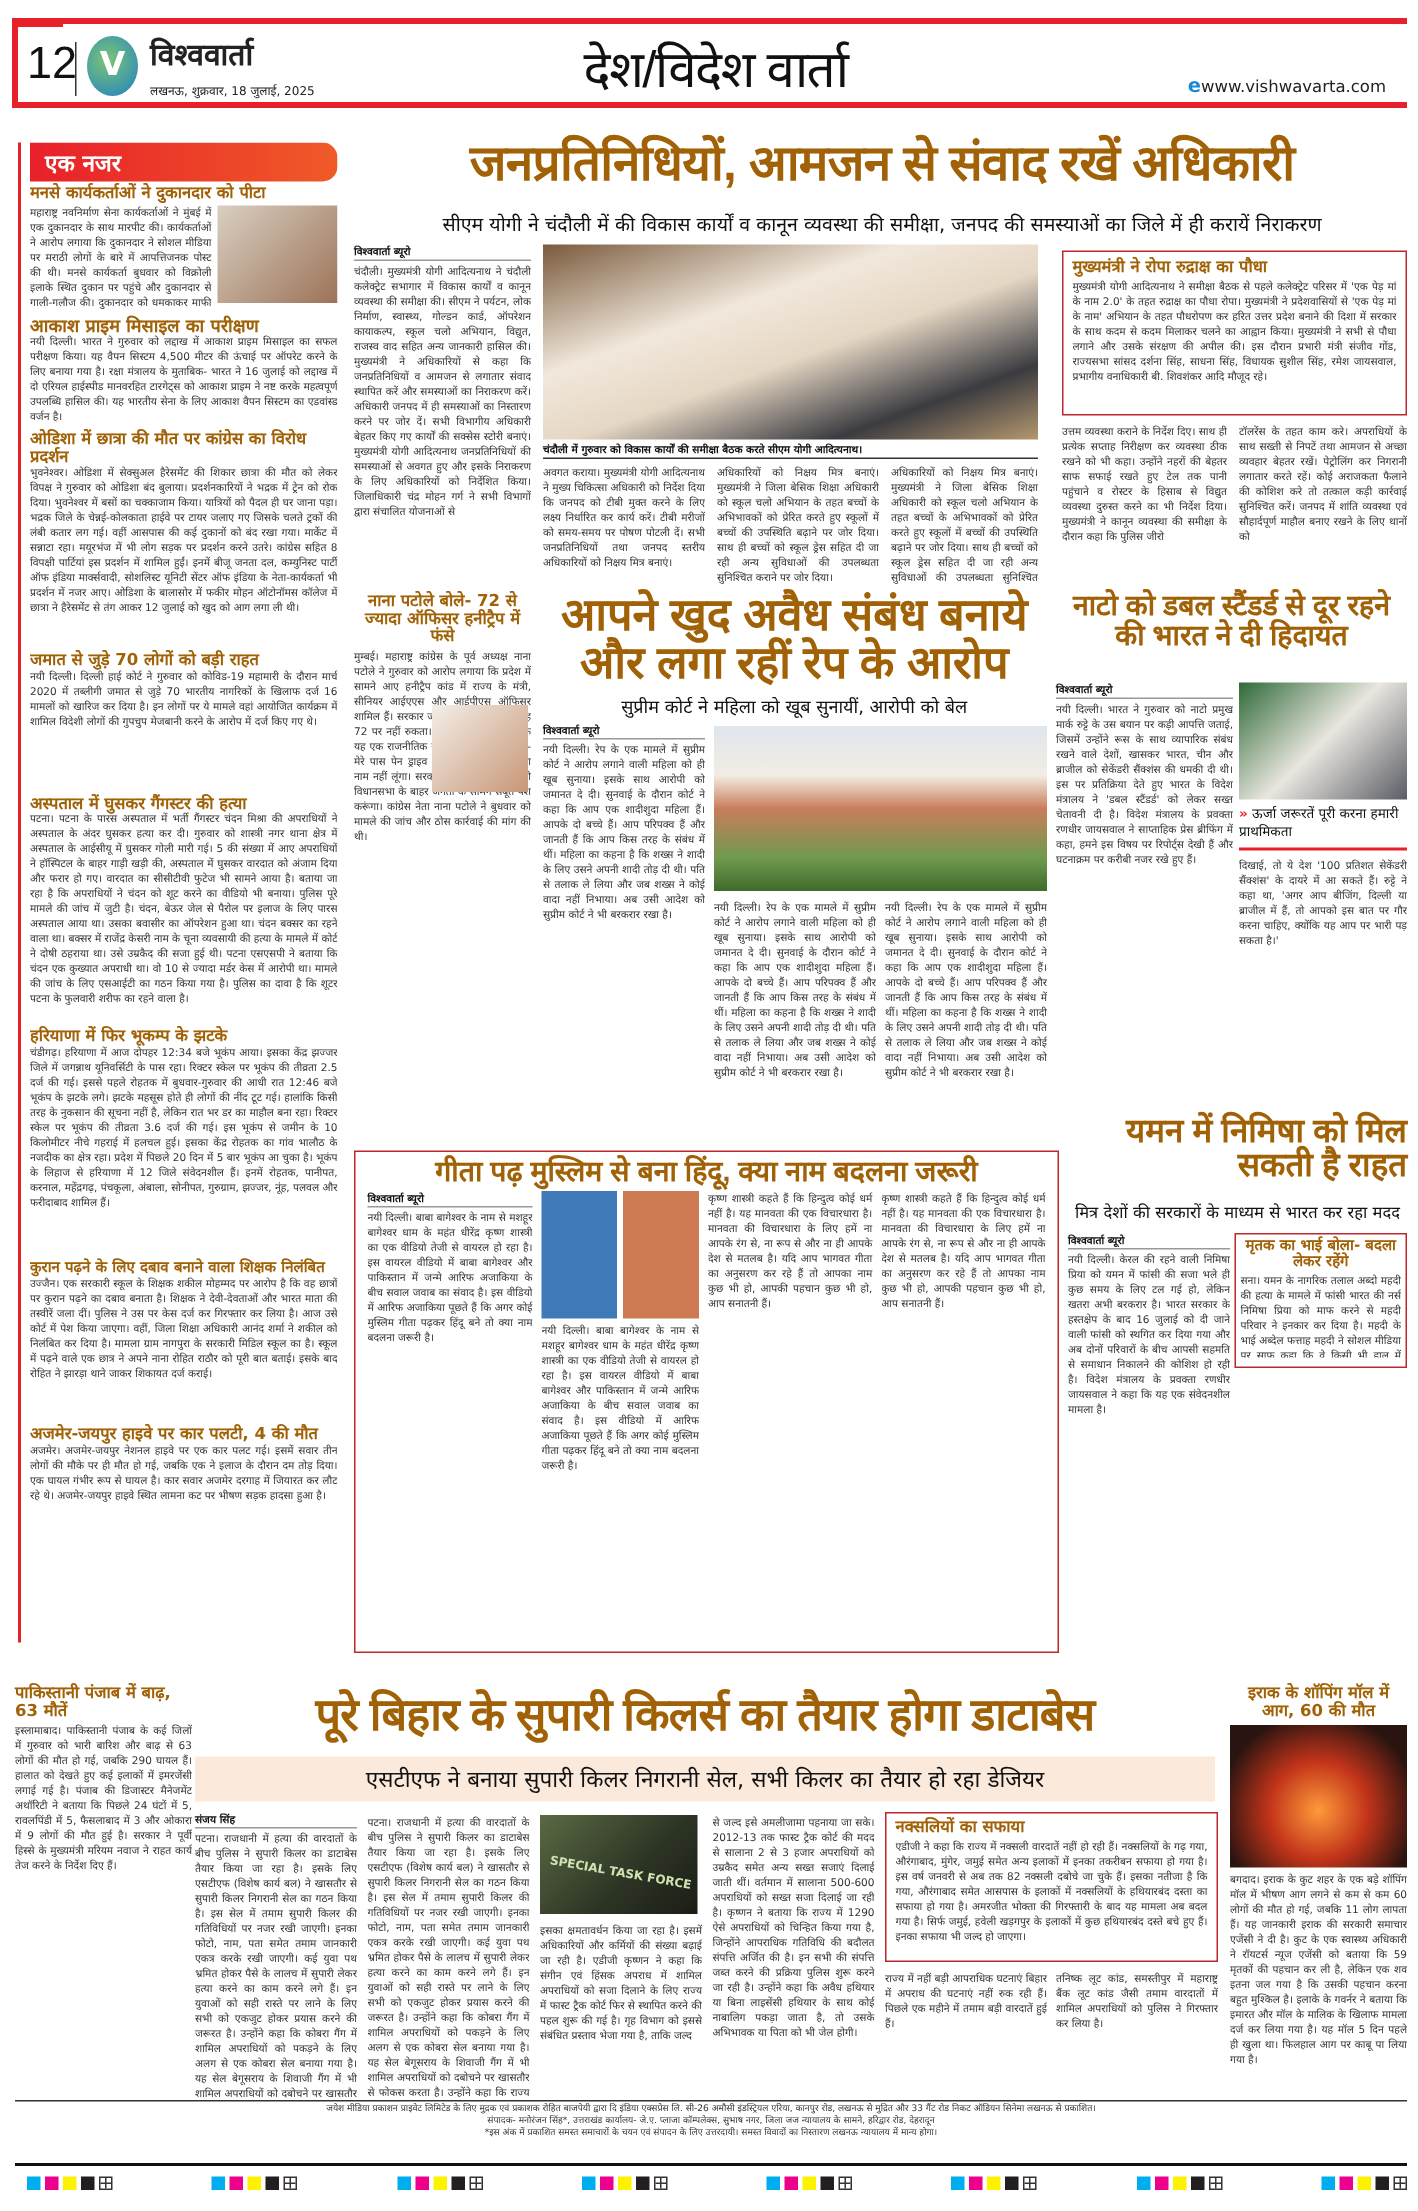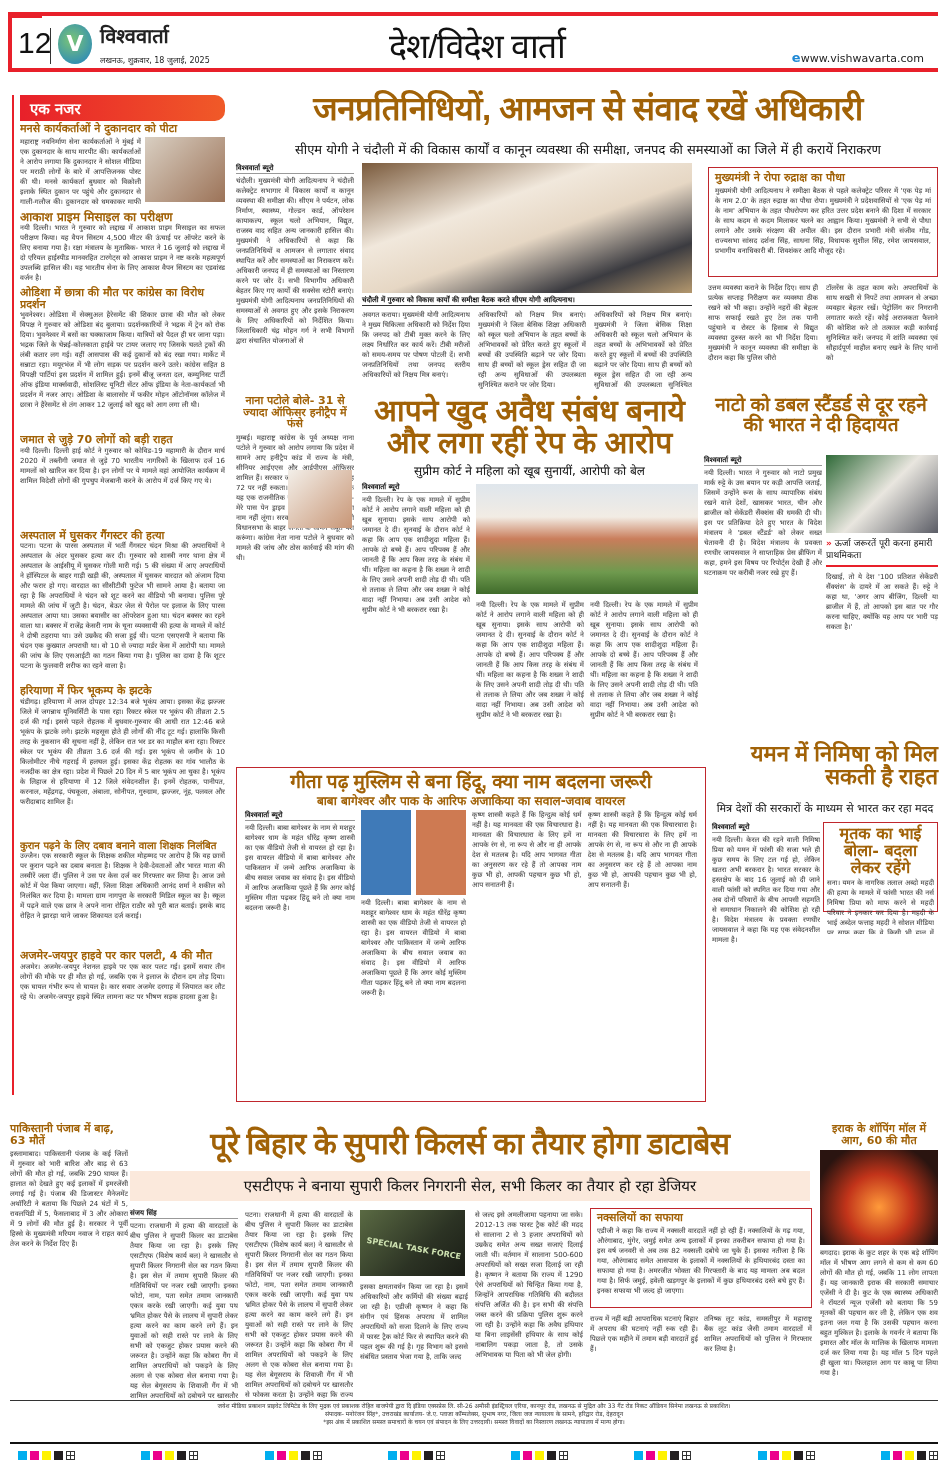--- a/index.html
+++ b/index.html
@@ -96,21 +96,21 @@
 <div class="abs body-txt" style="left:594px;top:310px;width:98px;height:80px">अधिकारियों को निक्षय मित्र बनाएं। मुख्यमंत्री ने जिला बेसिक शिक्षा अधिकारी को स्कूल चलो अभियान के तहत बच्चों के अभिभावकों को प्रेरित करते हुए स्कूलों में बच्चों की उपस्थिति बढ़ाने पर जोर दिया। साथ ही बच्चों को स्कूल ड्रेस सहित दी जा रही अन्य सुविधाओं की उपलब्धता सुनिश्चित कराने पर जोर दिया।</div>
 
 <div class="abs redbox" style="left:708px;top:167px;width:230px;height:110px;padding:4px 6px">
   <div class="hd" style="font-size:11px;margin-bottom:2px">मुख्यमंत्री ने रोपा रुद्राक्ष का पौधा</div>
   <div class="body-txt" style="height:88px">मुख्यमंत्री योगी आदित्यनाथ ने समीक्षा बैठक से पहले कलेक्ट्रेट परिसर में 'एक पेड़ मां के नाम 2.0' के तहत रुद्राक्ष का पौधा रोपा। मुख्यमंत्री ने प्रदेशवासियों से 'एक पेड़ मां के नाम' अभियान के तहत पौधरोपण कर हरित उत्तर प्रदेश बनाने की दिशा में सरकार के साथ कदम से कदम मिलाकर चलने का आह्वान किया। मुख्यमंत्री ने सभी से पौधा लगाने और उसके संरक्षण की अपील की। इस दौरान प्रभारी मंत्री संजीव गोंड, राज्यसभा सांसद दर्शना सिंह, साधना सिंह, विधायक सुशील सिंह, रमेश जायसवाल, प्रभागीय वनाधिकारी बी. शिवशंकर आदि मौजूद रहे।</div>
 </div>
 <div class="abs body-txt" style="left:708px;top:283px;width:110px;height:100px">उत्तम व्यवस्था कराने के निर्देश दिए। साथ ही प्रत्येक सप्ताह निरीक्षण कर व्यवस्था ठीक रखने को भी कहा। उन्होंने नहरों की बेहतर साफ सफाई रखते हुए टेल तक पानी पहुंचाने व रोस्टर के हिसाब से विद्युत व्यवस्था दुरुस्त करने का भी निर्देश दिया। मुख्यमंत्री ने कानून व्यवस्था की समीक्षा के दौरान कहा कि पुलिस जीरो</div>
 <div class="abs body-txt" style="left:826px;top:283px;width:112px;height:100px">टॉलरेंस के तहत काम करे। अपराधियों के साथ सख्ती से निपटें तथा आमजन से अच्छा व्यवहार बेहतर रखें। पेट्रोलिंग कर निगरानी लगातार करते रहें। कोई अराजकता फैलाने की कोशिश करे तो तत्काल कड़ी कार्रवाई सुनिश्चित करें। जनपद में शांति व्यवस्था एवं सौहार्दपूर्ण माहौल बनाए रखने के लिए थानों को</div>
 
 <div class="abs" style="left:236px;top:395px;width:118px;height:340px">
-  <div class="hd" style="font-size:11px;text-align:center">नाना पटोले बोले- 31 से ज्यादा ऑफिसर हनीट्रैप में फंसे</div>
+  <div class="hd" style="font-size:11px;text-align:center">नाना पटोले बोले- 72 से ज्यादा ऑफिसर हनीट्रैप में फंसे</div>
   <div style="display:flex;gap:3px;margin-top:3px">
     <div class="body-txt" style="flex:1;height:300px">मुम्बई। महाराष्ट्र कांग्रेस के पूर्व अध्यक्ष नाना पटोले ने गुरुवार को आरोप लगाया कि प्रदेश में सामने आए हनीट्रैप कांड में राज्य के मंत्री, सीनियर आईएएस और आईपीएस ऑफिसर शामिल हैं। सरकार जो आंकड़ा बता रही है, वह 72 पर नहीं रुकता। उन्होंने आरोप लगाया कि यह एक राजनीतिक साजिश है। पटोले ने कहा- मेरे पास पेन ड्राइव व सबूत हैं। मैं किसी का नाम नहीं लूंगा। सरकार ने कार्रवाई नहीं की तो विधानसभा के बाहर जनता के सामने सबूत पेश करूंगा। कांग्रेस नेता नाना पटोले ने बुधवार को मामले की जांच और ठोस कार्रवाई की मांग की थी।</div>
   </div>
   <div class="img abs" style="left:52px;top:75px;width:64px;height:58px;background:linear-gradient(135deg,#f3efe9,#c89676)"></div>
 </div>
 
 <div class="abs hd" style="left:362px;top:395px;width:335px;font-size:30px;text-align:center;font-family:'Liberation Sans',sans-serif">
   <div>आपने खुद अवैध संबंध बनाये</div>
   <div>और लगा रहीं रेप के आरोप</div>
 </div>
@@ -130,21 +130,20 @@
 </div>
 <div class="abs img" style="left:826px;top:455px;width:112px;height:78px;background:linear-gradient(135deg,#2f6a38,#e9e6df 50%,#5b5d66)"></div>
 <div class="abs" style="left:826px;top:537px;width:112px;font-size:9px;line-height:12px">
   <span class="quote-mark">»</span> <span>ऊर्जा जरूरतें पूरी करना हमारी प्राथमिकता</span>
 </div>
 <div class="abs" style="left:826px;top:565px;width:112px;height:2px;background:#e8202a"></div>
 <div class="abs body-txt" style="left:826px;top:572px;width:112px;height:160px">दिखाई, तो ये देश '100 प्रतिशत सेकेंडरी सैंक्शंस' के दायरे में आ सकते हैं। रुट्टे ने कहा था, 'अगर आप बीजिंग, दिल्ली या ब्राजील में हैं, तो आपको इस बात पर गौर करना चाहिए, क्योंकि यह आप पर भारी पड़ सकता है।'</div>
 
 <div class="abs redbox" style="left:236px;top:767px;width:470px;height:335px;padding:4px 8px">
   <div class="hd" style="font-size:19px;text-align:center;font-family:'Liberation Sans',sans-serif">गीता पढ़ मुस्लिम से बना हिंदू, क्या नाम बदलना जरूरी</div>
-  <div class="hd" style="font-size:12px;text-align:center;margin-top:3px">बाबा बागेश्वर और पाक के आरिफ अजाकिया का सवाल-जवाब वायरल</div>
   <div style="display:flex;gap:6px;margin-top:2px">
     <div style="width:110px">
       <div class="byline">विश्ववार्ता ब्यूरो</div>
       <div class="body-txt" style="height:265px">नयी दिल्ली। बाबा बागेश्वर के नाम से मशहूर बागेश्वर धाम के महंत धीरेंद्र कृष्ण शास्त्री का एक वीडियो तेजी से वायरल हो रहा है। इस वायरल वीडियो में बाबा बागेश्वर और पाकिस्तान में जन्मे आरिफ अजाकिया के बीच सवाल जवाब का संवाद है। इस वीडियो में आरिफ अजाकिया पूछते हैं कि अगर कोई मुस्लिम गीता पढ़कर हिंदू बने तो क्या नाम बदलना जरूरी है।</div>
     </div>
     <div style="width:105px">
       <div class="img" style="height:85px;background:linear-gradient(90deg,#3f7ab8 0 48%,#fff 48% 52%,#ce7a52 52%)"></div>
       <div class="body-txt" style="height:185px;margin-top:3px">नयी दिल्ली। बाबा बागेश्वर के नाम से मशहूर बागेश्वर धाम के महंत धीरेंद्र कृष्ण शास्त्री का एक वीडियो तेजी से वायरल हो रहा है। इस वायरल वीडियो में बाबा बागेश्वर और पाकिस्तान में जन्मे आरिफ अजाकिया के बीच सवाल जवाब का संवाद है। इस वीडियो में आरिफ अजाकिया पूछते हैं कि अगर कोई मुस्लिम गीता पढ़कर हिंदू बने तो क्या नाम बदलना जरूरी है।</div>
     </div>
     <div style="flex:1;display:flex;gap:6px">
@@ -156,21 +155,21 @@
 
 <div class="abs hd" style="left:712px;top:742px;width:226px;font-size:22px;text-align:right;font-family:'Liberation Sans',sans-serif">यमन में निमिषा को मिल सकती है राहत</div>
 <div class="abs" style="left:712px;top:800px;width:226px;font-size:11px;text-align:center">मित्र देशों की सरकारों के माध्यम से भारत कर रहा मदद</div>
 <div class="abs" style="left:712px;top:822px;width:108px;height:270px">
   <div class="byline">विश्ववार्ता ब्यूरो</div>
   <div class="body-txt" style="height:255px">नयी दिल्ली। केरल की रहने वाली निमिषा प्रिया को यमन में फांसी की सजा भले ही कुछ समय के लिए टल गई हो, लेकिन खतरा अभी बरकरार है। भारत सरकार के हस्तक्षेप के बाद 16 जुलाई को दी जाने वाली फांसी को स्थगित कर दिया गया और अब दोनों परिवारों के बीच आपसी सहमति से समाधान निकालने की कोशिश हो रही है। विदेश मंत्रालय के प्रवक्ता रणधीर जायसवाल ने कहा कि यह एक संवेदनशील मामला है।</div>
 </div>
 <div class="abs img" style="left:823px;top:825px;width:0;height:0"></div>
 <div class="abs img" style="left:790px;top:827px;width:35px;height:0"></div>
 <div class="abs redbox" style="left:823px;top:822px;width:115px;height:90px;padding:3px">
-  <div class="hd" style="font-size:16px;text-align:center">मृतक का भाई बोला- बदला लेकर रहेंगे</div>
+  <div class="hd" style="font-size:10px;text-align:center">मृतक का भाई बोला- बदला लेकर रहेंगे</div>
   <div class="body-txt" style="height:56px;margin-top:2px">सना। यमन के नागरिक तलाल अब्दो महदी की हत्या के मामले में फांसी भारत की नर्स निमिषा प्रिया को माफ करने से महदी परिवार ने इनकार कर दिया है। महदी के भाई अब्देल फत्ताह महदी ने सोशल मीडिया पर साफ कहा कि वे किसी भी हाल में बदला लेंगे।</div>
 </div>
 
 <div class="abs" style="left:10px;top:1123px;width:118px;height:280px">
   <div class="hd" style="font-size:11px;text-align:left">पाकिस्तानी पंजाब में बाढ़, 63 मौतें</div>
   <div class="body-txt" style="height:240px;margin-top:3px">इस्लामाबाद। पाकिस्तानी पंजाब के कई जिलों में गुरुवार को भारी बारिश और बाढ़ से 63 लोगों की मौत हो गई, जबकि 290 घायल हैं। हालात को देखते हुए कई इलाकों में इमरजेंसी लगाई गई है। पंजाब की डिजास्टर मैनेजमेंट अथॉरिटी ने बताया कि पिछले 24 घंटों में 5, रावलपिंडी में 5, फैसलाबाद में 3 और ओकारा में 9 लोगों की मौत हुई है। सरकार ने पूर्वी हिस्से के मुख्यमंत्री मरियम नवाज ने राहत कार्य तेज करने के निर्देश दिए हैं।</div>
 </div>
 <div class="abs hd" style="left:130px;top:1128px;width:680px;font-size:30px;text-align:center;font-family:'Liberation Sans',sans-serif;letter-spacing:-0.5px">पूरे बिहार के सुपारी किलर्स का तैयार होगा डाटाबेस</div>
 <div class="abs" style="left:130px;top:1171px;width:680px;height:30px;background:#fbe9dc;font-size:15px;text-align:center;line-height:30px">एसटीएफ ने बनाया सुपारी किलर निगरानी सेल, सभी किलर का तैयार हो रहा डेजियर</div>
 <div class="abs" style="left:130px;top:1208px;width:108px;height:190px">

